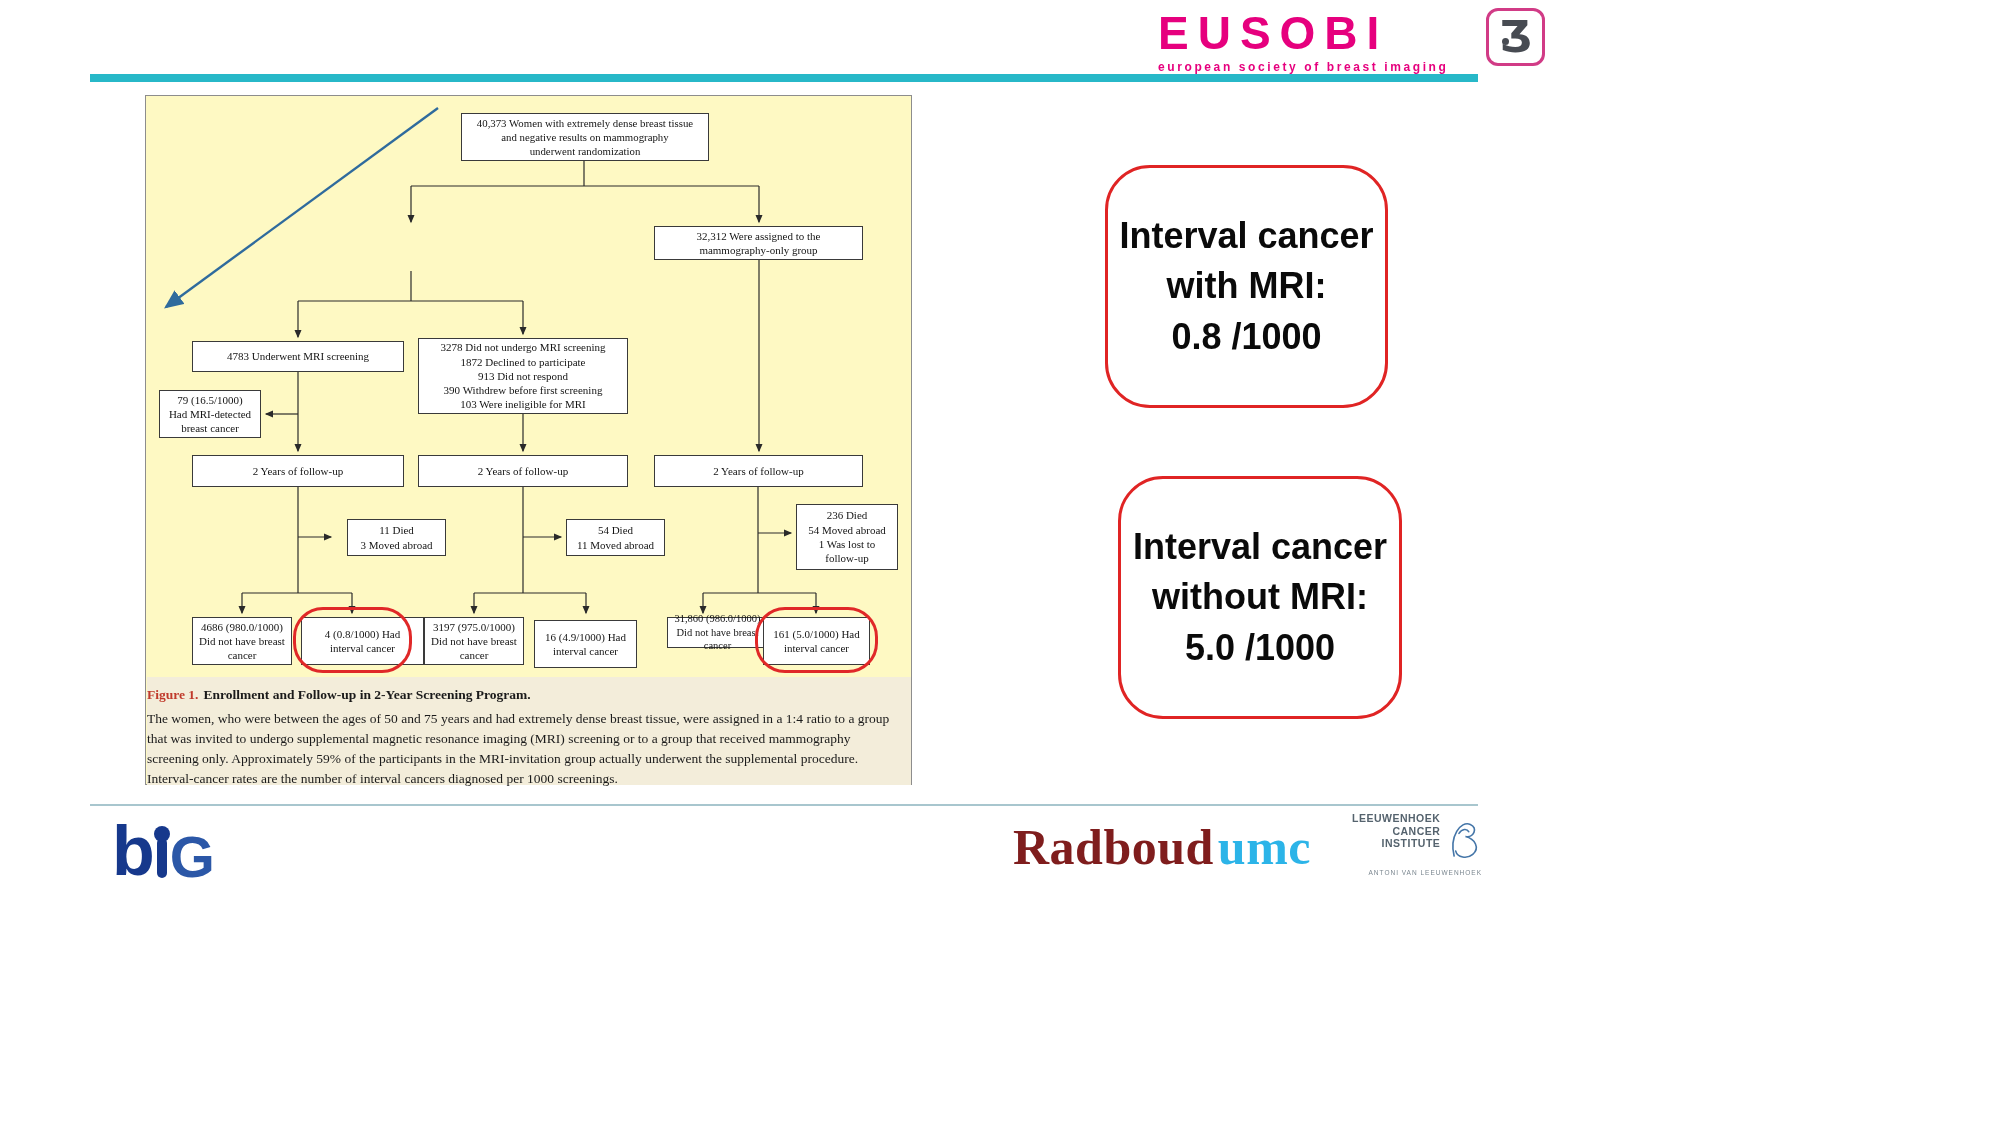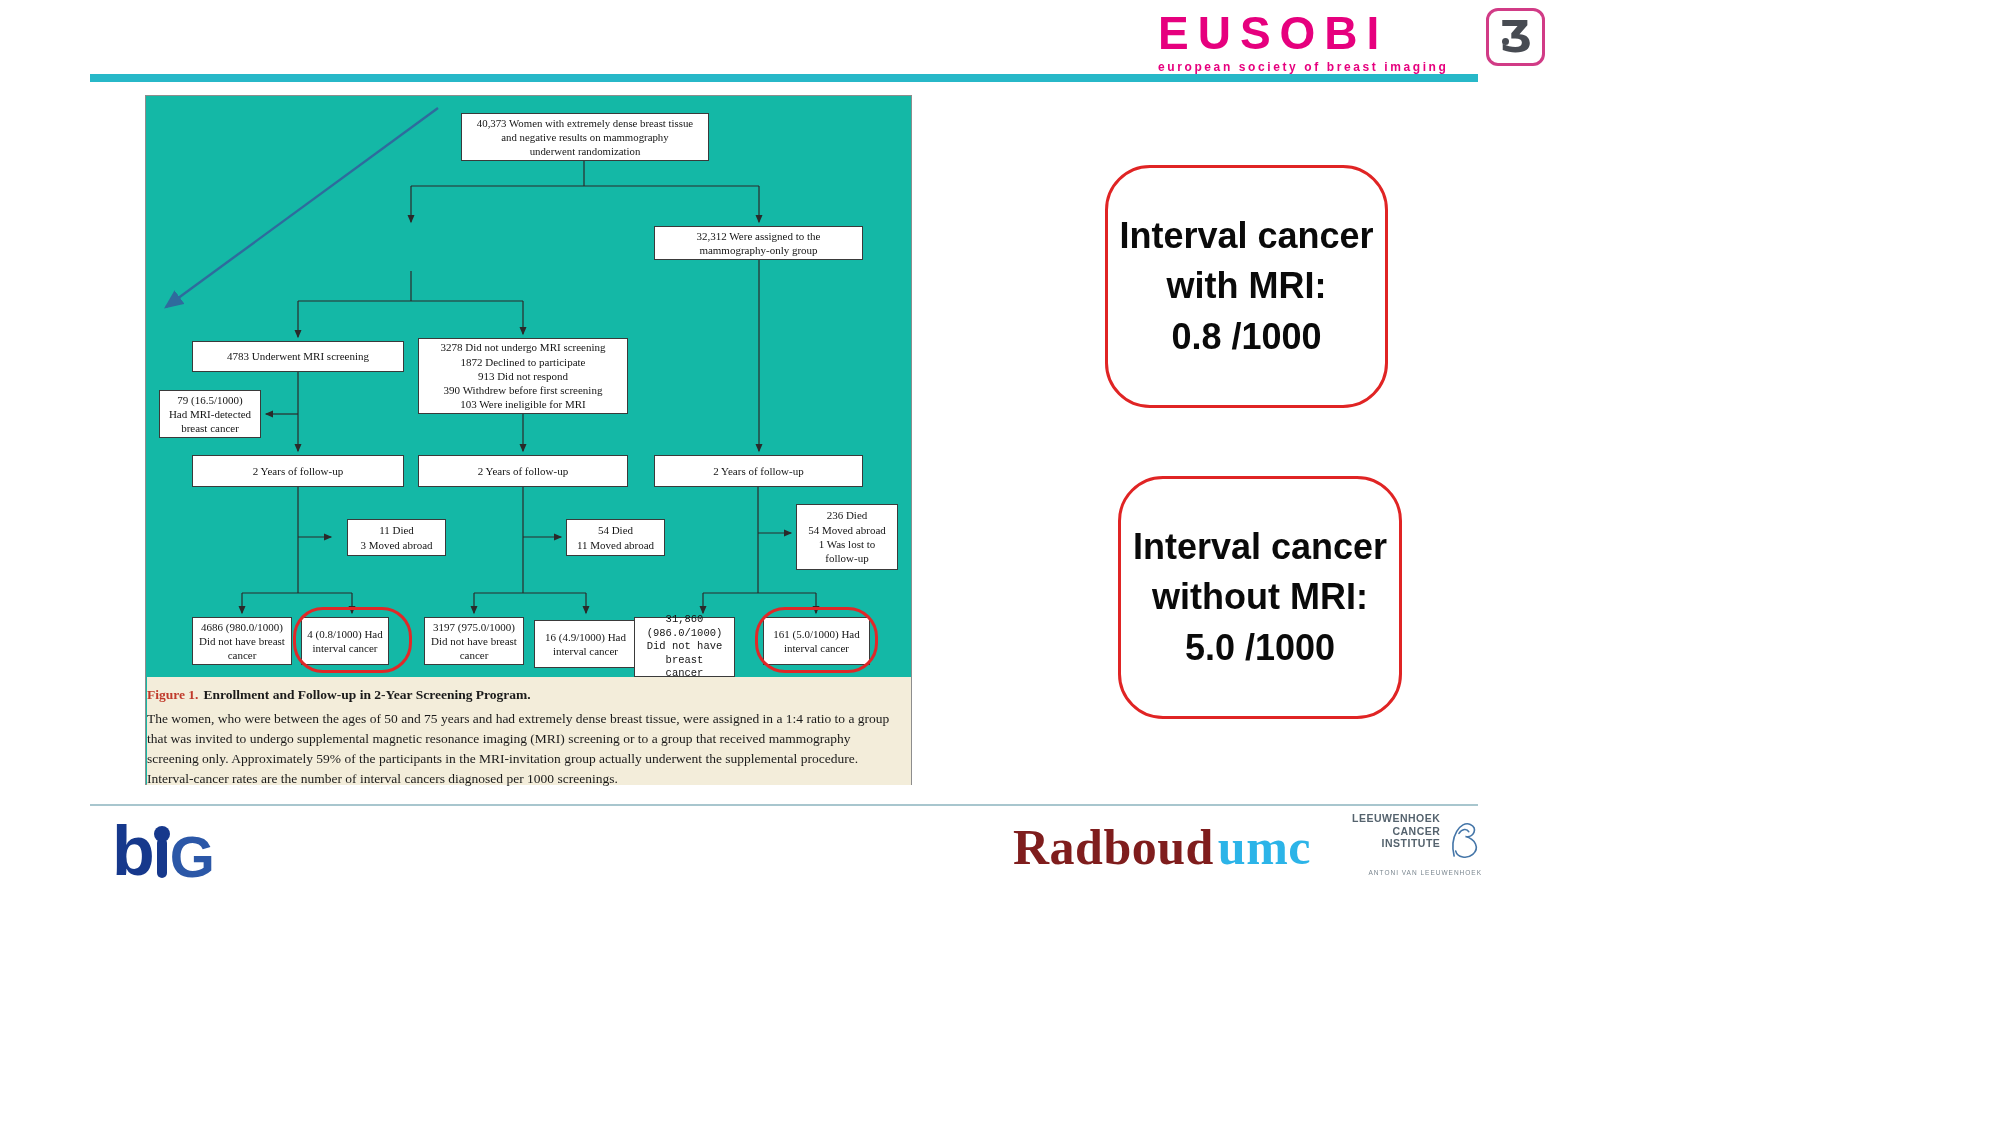--- a/index.html
+++ b/index.html
@@ -9,21 +9,21 @@
   
   .teal-bar { position:absolute; left:90px; top:74px; width:1388px; height:8px; background:#27b8c8; }
   .eusobi { position:absolute; left:1158px; top:10px; width:304px; text-align:left; color:#e6007e; }
   .eusobi-word { font-size:46px; font-weight:800; letter-spacing:9px; line-height:1; font-family:"Liberation Sans", sans-serif; }
   .eusobi-tag { font-size:12px; letter-spacing:2.6px; white-space:nowrap; margin-top:4px; font-weight:600; }
   .eusobi-icon { position:absolute; left:1486px; top:8px; width:59px; height:58px; border:3px solid #d13b86; border-radius:12px; background:#fff; }
   .eusobi-icon .glyph { position:absolute; left:0; right:0; top:1px; text-align:center; font-size:42px; font-weight:bold; color:#474b52; font-family:"DejaVu Sans", sans-serif; }
   .eusobi-icon .dot { position:absolute; left:13px; top:27px; width:7px; height:7px; border-radius:50%; background:#474b52; }
 
   
-  .figure-panel { position:absolute; left:145px; top:95px; width:767px; height:690px; border:1px solid #8d8d8d; background:#14b8a6; }
+  .figure-panel { position:absolute; left:145px; top:95px; width:767px; height:690px; border:1px solid #8d8d8d; background:#fef9c3; }
   .figure-panel svg.connectors { position:absolute; left:0; top:0; }
   .fbox { position:absolute; border:1px solid #3a3a3a; background:#fff; display:flex; align-items:center; justify-content:center;
           text-align:center; font-family:"Liberation Serif", serif; font-size:11px; line-height:1.3; white-space:pre-line;
           color:#141414; padding:2px; }
   .fbox.tight { font-size:10.5px; }
   .fbox.small-head { font-size:10.8px; }
   .red-ring { position:absolute; border:3px solid #e02828; border-radius:30px; background:transparent; }
 
   .caption { position:absolute; left:1px; top:581px; width:764px; height:108px; background:#f3edda; padding:10px 14px 8px 0;
              font-family:"Liberation Serif", serif; color:#1a1a1a; }
@@ -145,31 +145,31 @@
 
   <div class="fbox" style="left:650px; top:408px; width:102px; height:66px;">236 Died
 54 Moved abroad
 1 Was lost to
 follow-up</div>
 
   <div class="fbox" style="left:46px; top:521px; width:100px; height:48px;">4686 (980.0/1000)
 Did not have breast
 cancer</div>
 
-  <div class="fbox" style="left:155px; top:521px; width:88px; height:48px;">4 (0.8/1000) Had
+  <div class="fbox" style="left:155px; top:521px; width:123px; height:48px;">4 (0.8/1000) Had
 interval cancer</div>
 
   <div class="fbox" style="left:278px; top:521px; width:100px; height:48px;">3197 (975.0/1000)
 Did not have breast
 cancer</div>
 
   <div class="fbox" style="left:388px; top:524px; width:103px; height:48px;">16 (4.9/1000) Had
 interval cancer</div>
 
-  <div class="fbox tight" style="left:488px; top:521px; width:101px; height:60px;font-family:Liberation Mono, monospace;">31,860 (986.0/1000)
+  <div class="fbox tight" style="left:521px; top:521px; width:101px; height:31px;">31,860 (986.0/1000)
 Did not have breast
 cancer</div>
 
   <div class="fbox" style="left:617px; top:521px; width:107px; height:48px;">161 (5.0/1000) Had
 interval cancer</div>
 
   <div class="red-ring" style="left:147px; top:511px; width:119px; height:66px;"></div>
   <div class="red-ring" style="left:609px; top:511px; width:123px; height:66px;"></div>
 
   <div class="caption">

